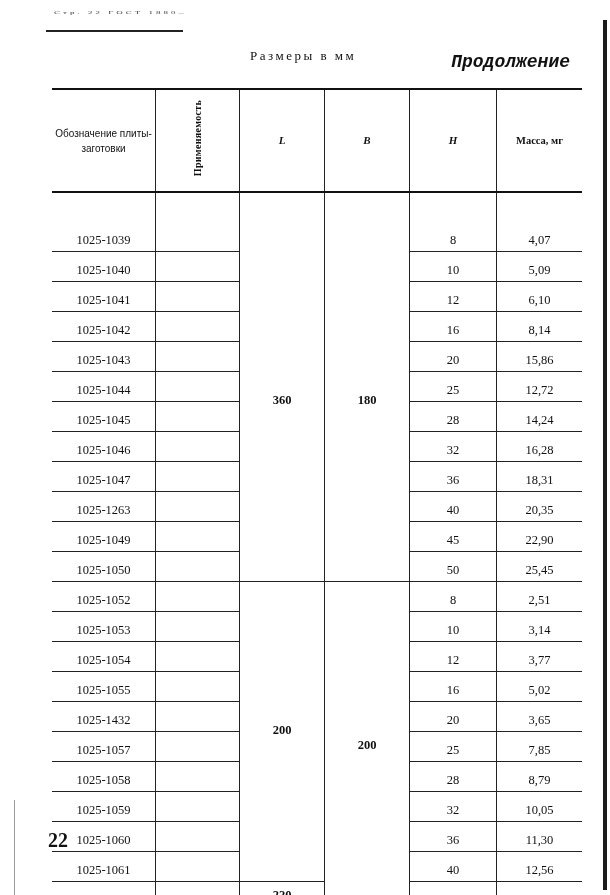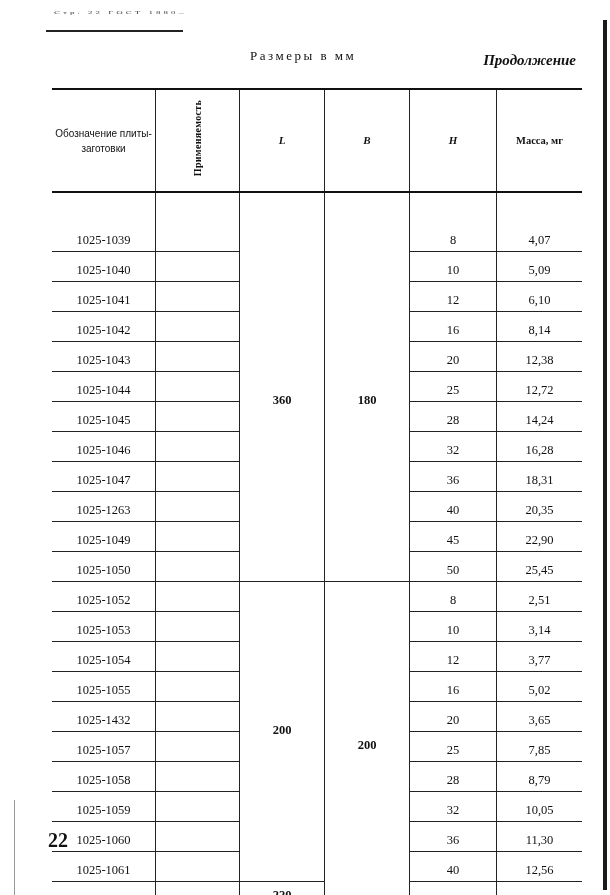--- a/index.html
+++ b/index.html
@@ -7,22 +7,23 @@
     width: 610px; height: 895px; background: #ffffff; position: relative;
     overflow: hidden; font-family: "Liberation Serif", "DejaVu Serif", serif; color: #111;
   }
   .top-fragment {
     position: absolute; left: 54px; top: 10px; width: 130px; height: 14px;
     font-size: 9px; letter-spacing: 3px; color: #444; overflow: hidden; white-space: nowrap;
     transform: scaleY(0.55); transform-origin: top left;
   }
   .top-rule { position: absolute; left: 46px; top: 30px; width: 137px; height: 2px; background: #222; }
   .continuation {
-    position: absolute; right: 34px; top: 52px; font-style: italic; font-weight: bold;
-    font-size: 15px;
+    position: absolute; right: 40px; top: 52px; font-style: italic; font-weight: bold;
+    font-size: 18px;
+    font-family: Liberation Mono, monospace;
   }
   .units { position: absolute; left: 250px; top: 48px; font-size: 13px; letter-spacing: 2.5px; }
   .right-edge { position: absolute; left: 603px; top: 20px; width: 4px; height: 870px; background: #1a1a1a; }
   .left-edge { position: absolute; left: 14px; top: 800px; width: 1px; height: 95px; background: #999; }
 
   table.spec {
     position: absolute; left: 52px; top: 88px; border-collapse: collapse;
     font-size: 12px;
   }
   table.spec th, table.spec td { padding: 0; text-align: center; }
@@ -116,21 +117,21 @@
     <tr>
         <td class="c-des">1025-1042</td>
         <td class="c-app"></td>
         <td class="c-H">16</td>
         <td class="c-M">8,14</td>
       </tr>
     <tr>
         <td class="c-des">1025-1043</td>
         <td class="c-app"></td>
         <td class="c-H">20</td>
-        <td class="c-M">12,38</td>
+        <td class="c-M">15,86</td>
       </tr>
     <tr>
         <td class="c-des">1025-1044</td>
         <td class="c-app"></td>
         <td class="c-H">25</td>
         <td class="c-M">12,72</td>
       </tr>
     <tr>
         <td class="c-des">1025-1045</td>
         <td class="c-app"></td>

